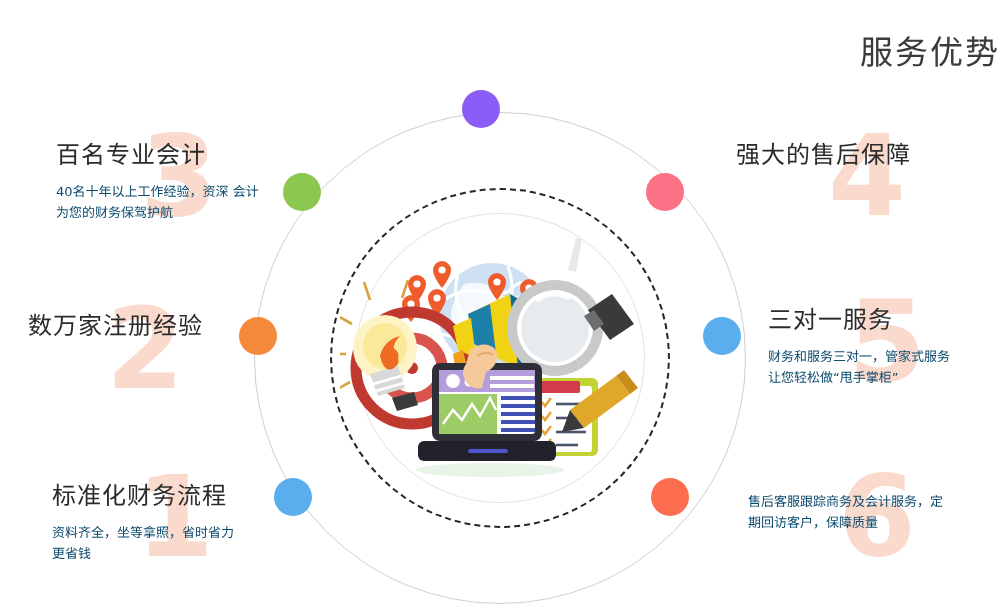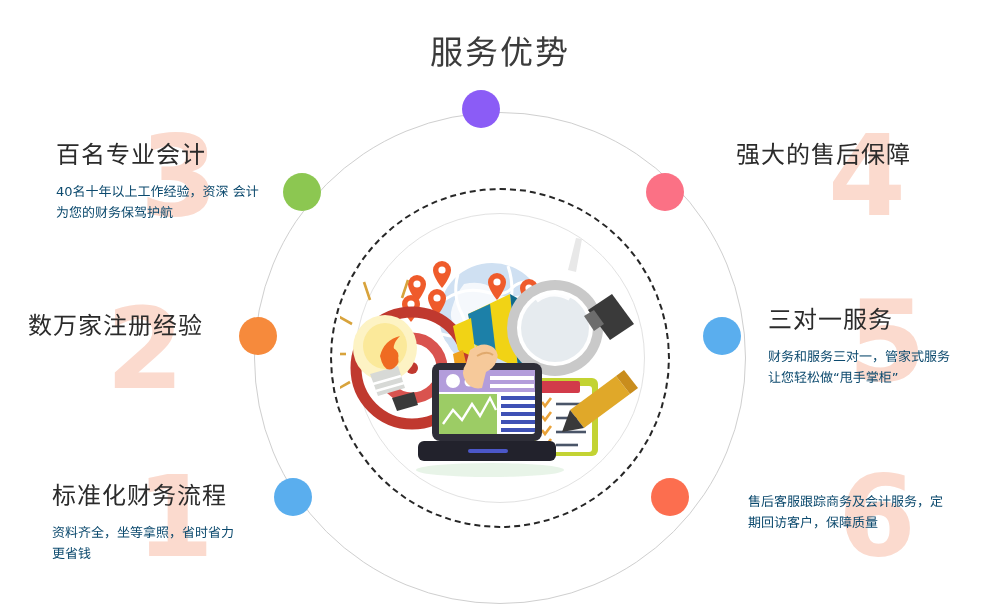--- a/index.html
+++ b/index.html
@@ -16,21 +16,21 @@
     font-family: "DejaVu Sans", "Liberation Sans", sans-serif;
     color: #333333;
   }
 
   
   #page-title {
     position: absolute;
     top: 26px;
     left: 0;
     width: 1000px;
-    text-align: center;
+    text-align: right;
     font-size: 33px;
     letter-spacing: 2px;
     color: #3b3b3b;
     font-weight: 400;
   }
 
   
   .ring-outer {
     position: absolute;
     left: 254px;

